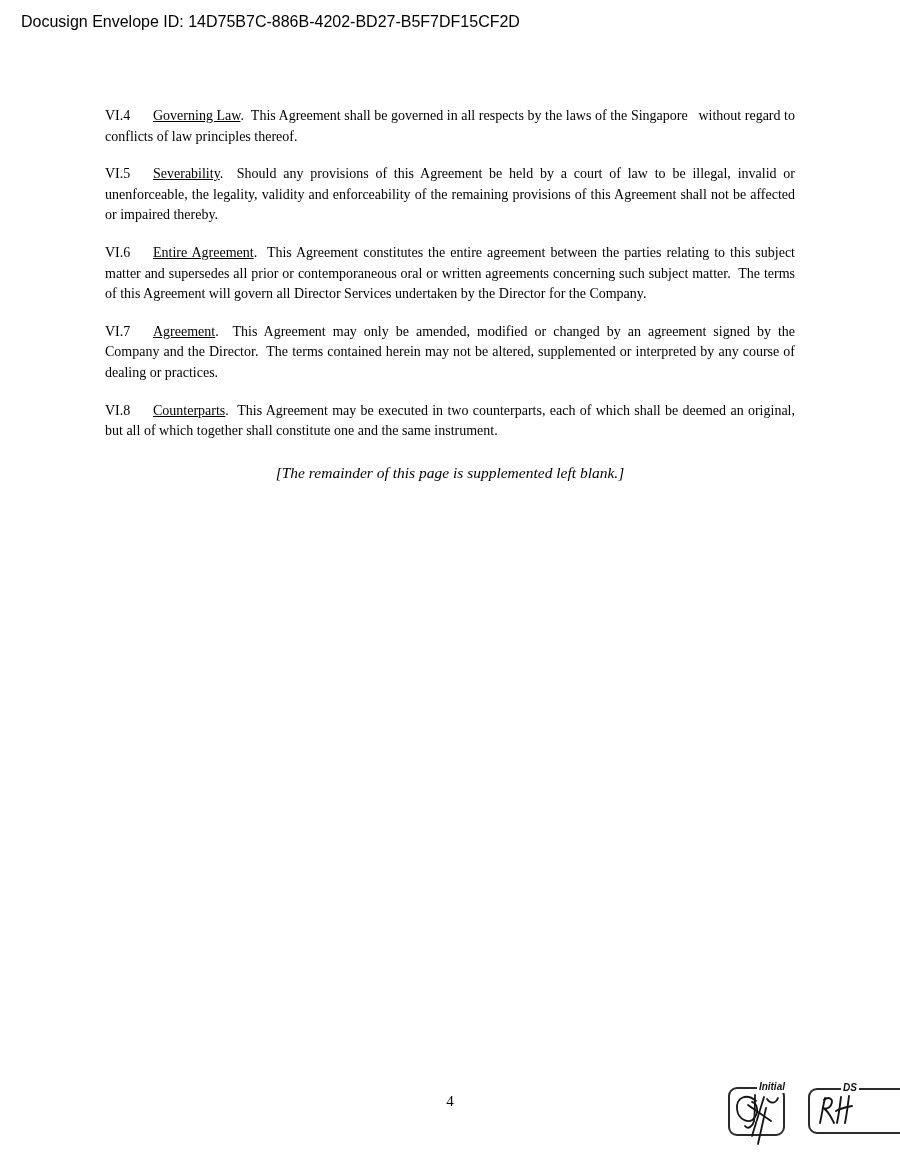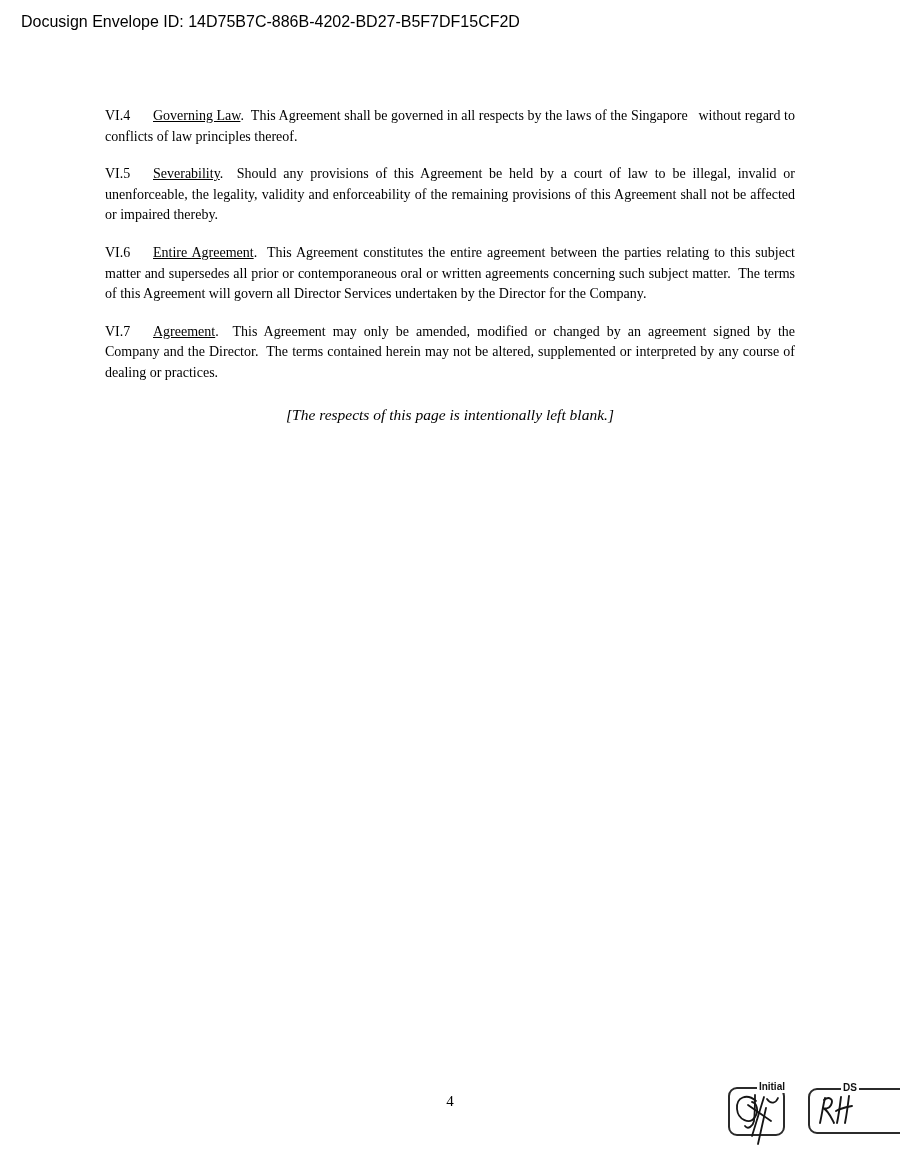--- a/index.html
+++ b/index.html
@@ -81,20 +81,21 @@
     position: absolute;
     top: -8px;
     background: #ffffff;
     padding: 0 2px;
     font-family: "Liberation Sans", sans-serif;
     font-size: 10px;
     font-weight: bold;
     color: #111111;
     line-height: 12px;
     white-space: nowrap;
+    font-style: italic;
   }
   .tab-initial .tab-label { right: -4px; }
   .tab-ds .tab-label { left: 31px; }
   .scribble {
     position: absolute;
     overflow: visible;
   }
   .scribble-initial { left: 1px; top: -1px; }
   .scribble-rh { left: 6px; top: 4px; }
 </style>
@@ -108,22 +109,23 @@
   <div class="content">
 
     <p class="para"><span class="secnum">VI.4</span><span class="heading">Governing Law</span><span>.&nbsp; This Agreement shall be governed in all respects by the laws of the Singapore &nbsp; without regard to conflicts of law principles thereof.</span></p>
 
     <p class="para"><span class="secnum">VI.5</span><span class="heading">Severability</span><span>.&nbsp; Should any provisions of this Agreement be held by a court of law to be illegal, invalid or unenforceable, the legality, validity and enforceability of the remaining provisions of this Agreement shall not be affected or impaired thereby.</span></p>
 
     <p class="para"><span class="secnum">VI.6</span><span class="heading">Entire Agreement</span><span>.&nbsp; This Agreement constitutes the entire agreement between the parties relating to this subject matter and supersedes all prior or contemporaneous oral or written agreements concerning such subject matter.&nbsp; The terms of this Agreement will govern all Director Services undertaken by the Director for the Company.</span></p>
 
     <p class="para"><span class="secnum">VI.7</span><span class="heading">Agreement</span><span>.&nbsp; This Agreement may only be amended, modified or changed by an agreement signed by the Company and the Director.&nbsp; The terms contained herein may not be altered, supplemented or interpreted by any course of dealing or practices.</span></p>
 
+    <p class="para"><span class="secnum">VI.8</span><span class="heading">Counterparts</span><span>.&nbsp; This Agreement may be executed in two counterparts, each of which shall be deemed an original, but all of which together shall constitute one and the same instrument.</span></p>
 
-    <p class="blank-notice">[The respects of this page is intentionally left blank.]</p>
+    <p class="blank-notice">[The remainder of this page is supplemented left blank.]</p>
   </div>
 
   <div class="page-number">4</div>
 
   <div class="sig-tab tab-initial">
     <span class="tab-label">Initial</span>
     <svg class="scribble scribble-initial" width="52" height="60" viewBox="0 0 52 60">
       <g fill="none" stroke="#151515" stroke-width="1.8" stroke-linecap="round">
         <path d="M25 13 C16 5, 5 9, 6 21 C7 32, 19 37, 24 29 C28 23, 26 15, 21 14"></path>
         <path d="M24 7 C24 15, 24 24, 23 33 C22 38, 17 42, 14 38"></path>

